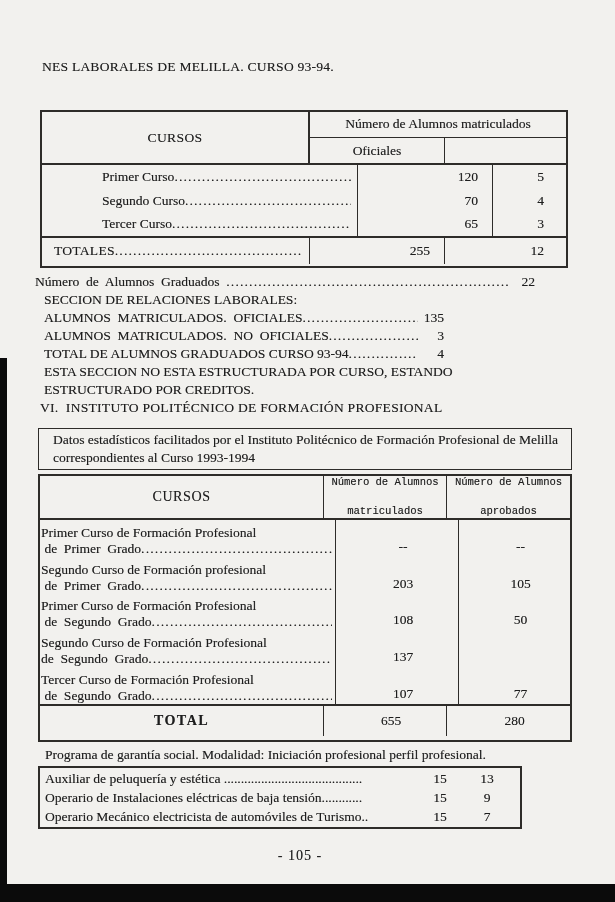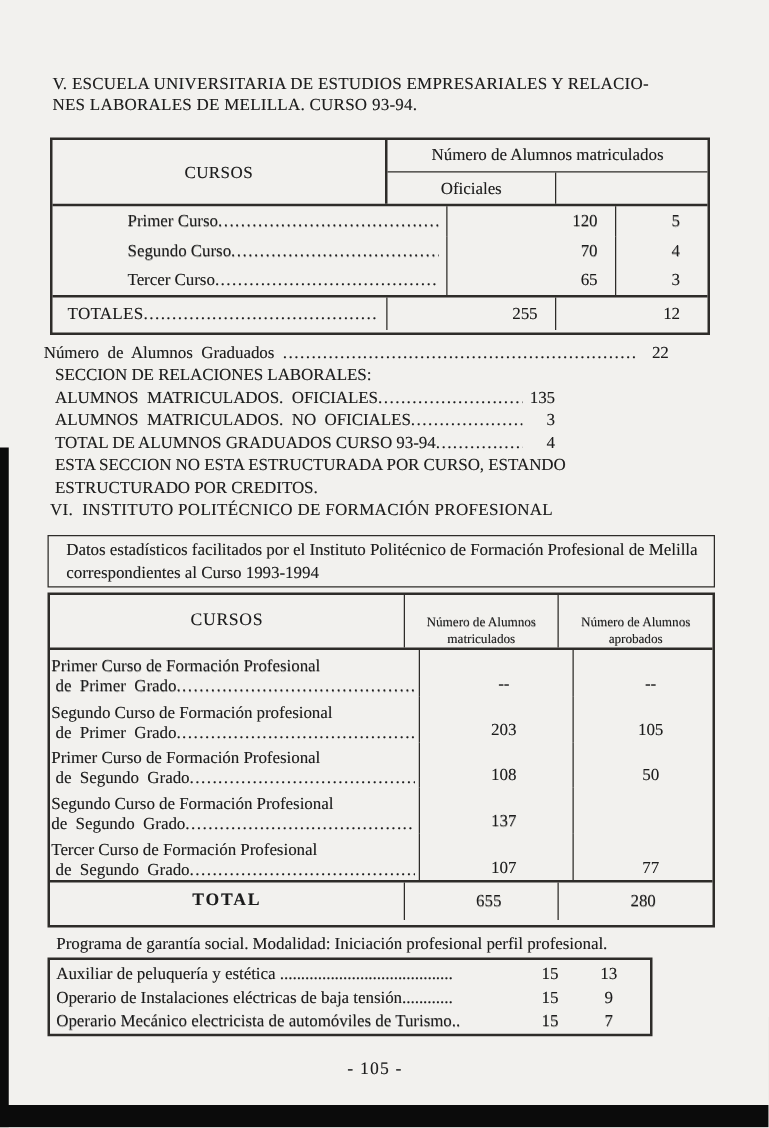--- a/index.html
+++ b/index.html
@@ -58,22 +58,22 @@
   .note-val{flex:0 0 26px;text-align:right;}
 
   
   .introbox{position:absolute;left:38px;top:428px;width:534px;height:42px;border:1.5px solid var(--border);
     font-size:13.5px;line-height:18px;padding:2px 8px 0 14px;}
 
   
   .t2{position:absolute;left:38px;top:474px;width:534px;height:268px;border:2px solid var(--border);font-size:13.5px;}
   .t2-head{height:44px;border-bottom:2px solid var(--border);display:flex;}
   .t2-h-cursos{width:284px;border-right:1.5px solid var(--border);display:flex;align-items:center;justify-content:center;letter-spacing:0.6px;font-size:14px;}
-  .t2-h-col{width:123px;border-right:1.5px solid var(--border);display:flex;flex-direction:column;align-items:center;justify-content:flex-end;
-    font-family:Liberation Serif, serif;font-size:10.5px;line-height:13px;}
+  .t2-h-col{width:123px;border-right:1.5px solid var(--border);display:flex;flex-direction:column;align-items:center;justify-content:space-between;
+    font-family:Liberation Mono, monospace;font-size:10.5px;line-height:13px;}
   .t2-h-col.last{flex:1;border-right:none;}
   .t2-body{height:184px;display:flex;flex-direction:column;}
   .t2-row{flex:1;display:flex;}
   .t2-label{width:296px;border-right:1.5px solid var(--border);padding:3px 3px 0 1px;overflow:hidden;display:flex;flex-direction:column;justify-content:flex-end;}
   .t2-l1{display:block;white-space:pre;line-height:16px;}
   .t2-l2{display:flex;white-space:pre;line-height:16px;}
   .t2-num{width:123px;border-right:1.5px solid var(--border);display:flex;align-items:flex-end;justify-content:center;padding-bottom:2px;padding-left:12px;}
   .t2-num.last{flex:1;border-right:none;}
   .t2-totalrow{height:32px;border-top:2px solid var(--border);display:flex;}
   .t2-t-label{width:284px;border-right:1.5px solid var(--border);display:flex;align-items:center;justify-content:center;
@@ -91,21 +91,20 @@
   .g-n2{width:50px;margin-right:8px;text-align:center;flex:0 0 auto;}
 
   .pagenum{position:absolute;left:0;top:848px;width:600px;text-align:center;font-size:14px;letter-spacing:1px;}
 </style>
 </head>
 <body>
 
 <div class="scan">
 
   <div class="h-v">
-    <div>V. ESCUELA UNIVERSITARIA DE ESTUDIOS EMPRESARIALES Y RELACIO-</div>
     <div>NES LABORALES DE MELILLA. CURSO 93-94.</div>
   </div>
 
   <div class="t1">
     <div class="t1-head">
       <div class="t1-cursos">CURSOS</div>
       <div class="t1-right">
         <div class="t1-group">Número de Alumnos matriculados</div>
         <div class="t1-sub">
           <div class="t1-sub-of">Oficiales</div>

